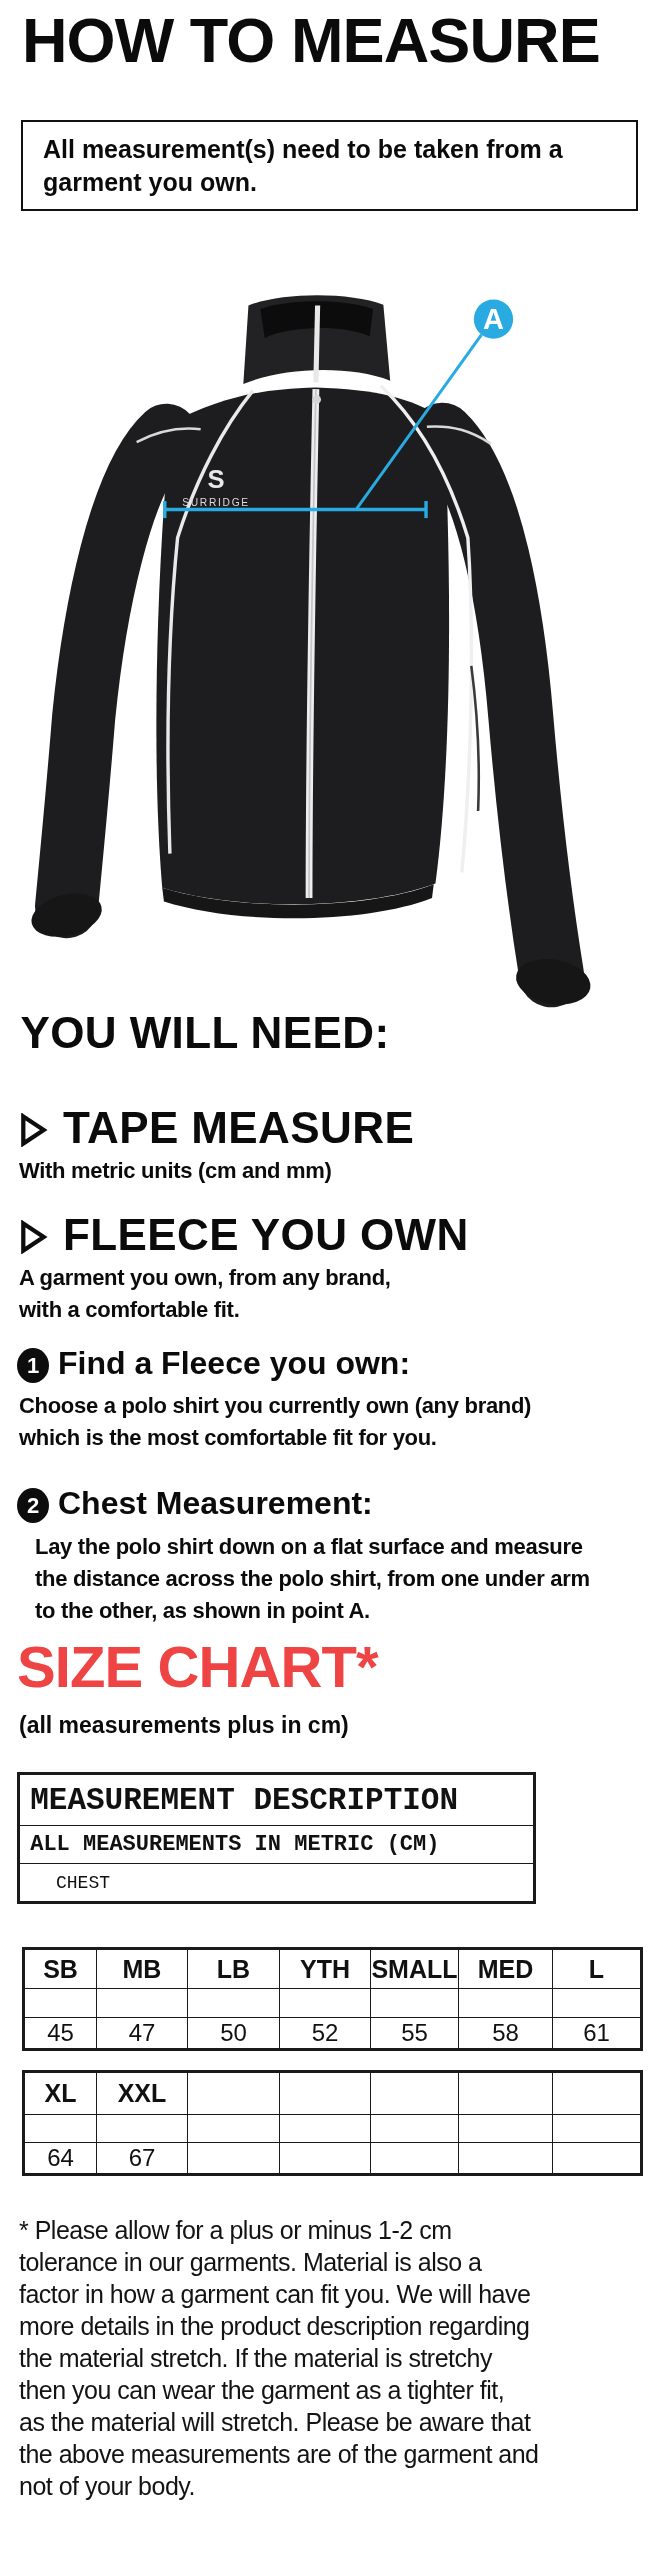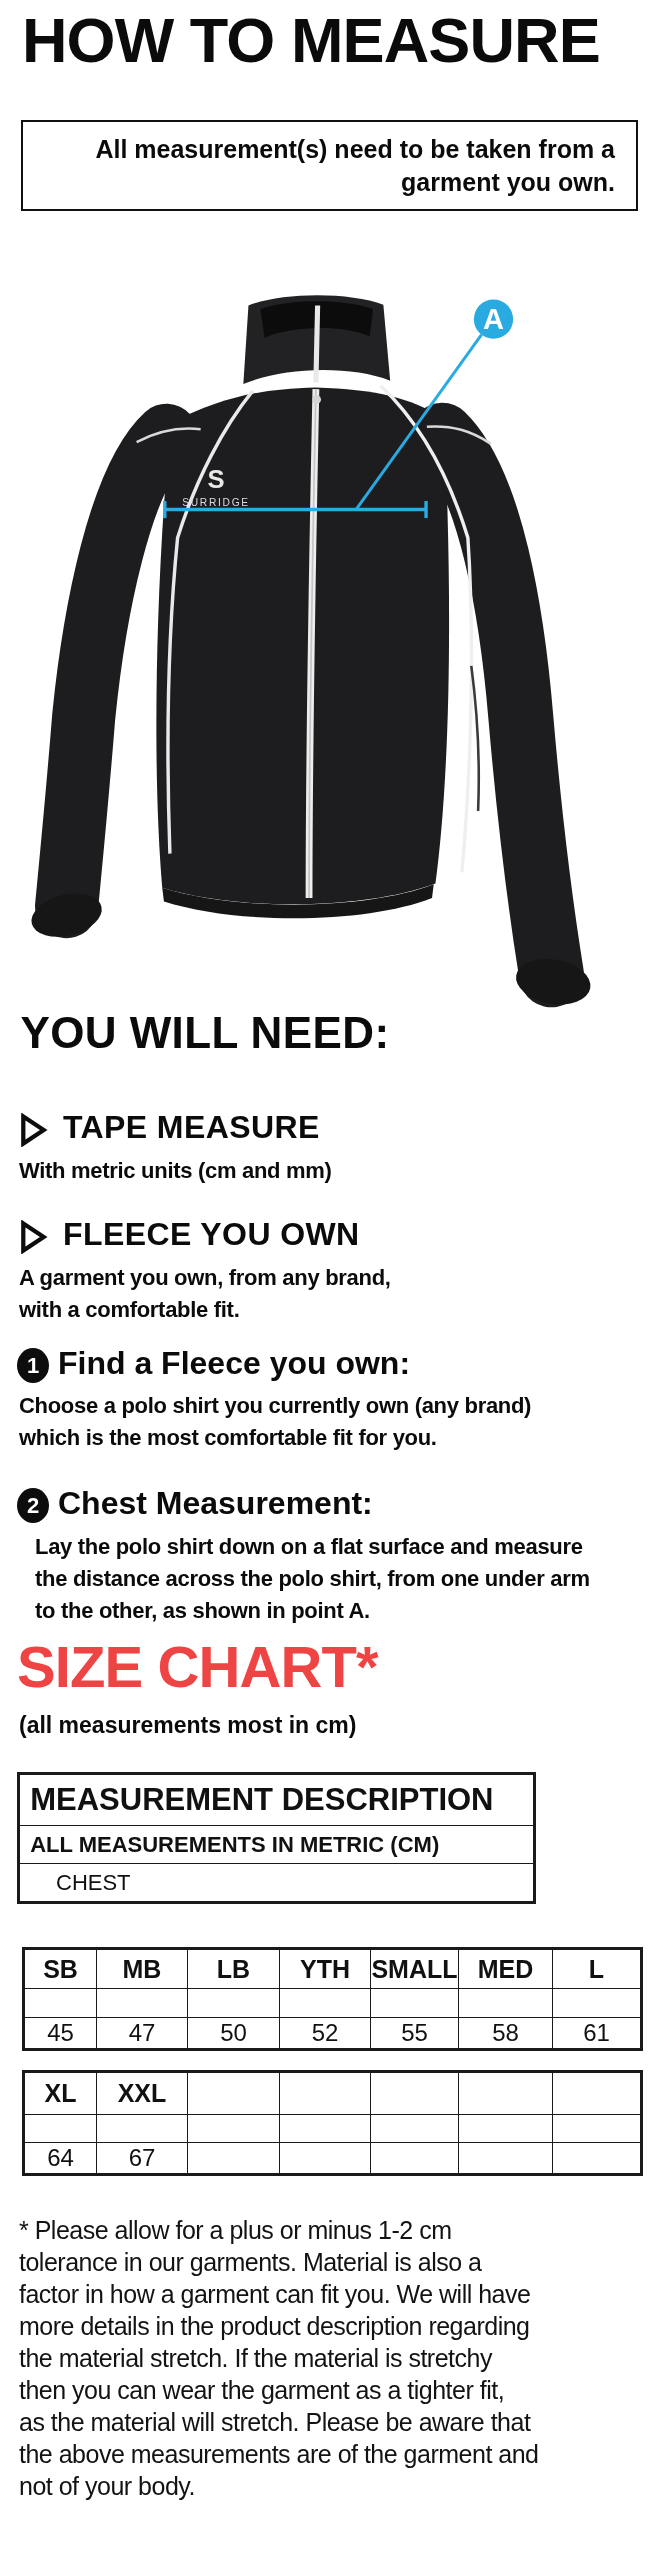--- a/index.html
+++ b/index.html
@@ -7,40 +7,40 @@
   body { font-family:"Liberation Sans","DejaVu Sans",sans-serif; color:#111; }
   .page { position:relative; width:654px; height:2576px; background:#fff; overflow:hidden; }
   .abs { position:absolute; }
 
   .h1 { font-size:63px; font-weight:800; letter-spacing:-0.9px; line-height:1.05; color:#0b0b0b; }
   .note-box { left:20.5px; top:120px; width:617px; height:91px; border:2.6px solid #111;
               padding:11px 20.5px; font-size:25px; line-height:33px; font-weight:700; color:#0b0b0b; }
 
   .ywn { left:20.5px; top:1008px; font-size:44px; font-weight:800; letter-spacing:0.4px; color:#0b0b0b; }
 
-  .item-title { font-size:32px; font-weight:800; letter-spacing:0.4px; line-height:39px; color:#0b0b0b; }
+  .item-title { font-size:44px; font-weight:800; letter-spacing:0.4px; line-height:39px; color:#0b0b0b; }
   .item-desc  { font-size:22px; font-weight:700; line-height:32px; letter-spacing:-0.3px;
                 white-space:pre-line; color:#0b0b0b;margin-top:7px; }
 
   .badge { width:32px; height:35px; background:#0d0d0d; border-radius:50%;
            display:flex; align-items:center; justify-content:center;
            color:#fff; font-size:22px; font-weight:700; }
   .step-title { font-size:32px; font-weight:800; line-height:39px; color:#0b0b0b; }
   .step-desc  { font-size:22px; font-weight:700; line-height:32px; letter-spacing:-0.3px;
                 white-space:pre-line; color:#0b0b0b; }
 
   .sc-h { left:17px; top:1633px; font-size:58px; font-weight:800; letter-spacing:-0.9px; color:#ef4444; }
   .sc-sub { left:19px; top:1712px; font-size:23px; font-weight:700; color:#0b0b0b; }
 
   table { border-collapse:collapse; table-layout:fixed; }
   .desc-table { left:19px; top:1774px; width:515px; }
-  .desc-table td { border:1.7px solid #1a1a1a; padding-left:10.2px; vertical-align:middle; }
+  .desc-table td { border:1.7px solid #1a1a1a; padding-left:10.2px; vertical-align:middle;font-family:Liberation Mono, monospace; }
   .desc-table tr:nth-child(1) td { height:51px; font-size:31px; font-weight:700; }
   .desc-table tr:nth-child(2) td { height:38px; font-size:22px; font-weight:700; }
-  .desc-table tr:nth-child(3) td { height:38px; font-size:22px; font-weight:400;padding-left:36px; }
+  .desc-table tr:nth-child(3) td { height:38px; font-size:18px; font-weight:400;padding-left:36px; }
 
   .size-table { width:617px; }
   .size-table td, .size-table th { border:1.7px solid #1a1a1a; text-align:center; vertical-align:middle; }
   .size-table .hrow th { font-size:25px; font-weight:700; }
   .size-table .vrow td { font-size:24px; font-weight:400; }
   .t1 { left:24px; top:1949px; }
   .t1 .hrow th { height:39px; } .t1 .erow td { height:29px; } .t1 .vrow td { height:31px; }
   .t2 { left:24px; top:2072px; }
   .t2 .hrow th { height:42px; } .t2 .erow td { height:28px; } .t2 .vrow td { height:31px; }
   .outer-border { outline:2.6px solid #1a1a1a; outline-offset:-0.9px; }
@@ -48,21 +48,21 @@
   .footnote { left:19px; top:2214px; width:618px; font-size:25px; font-weight:400;
               line-height:32px; letter-spacing:-0.5px; white-space:pre-line; color:#131313; }
 </style>
 </head>
 <body>
 
 <div class="page">
 
   <div class="abs h1" style="left:22px; top:6.8px;">HOW TO MEASURE</div>
 
-  <div class="abs note-box" style="white-space:pre-line;text-align:right;">All measurement(s) need to be taken from a
+  <div class="abs note-box" style="white-space:pre-line;">All measurement(s) need to be taken from a
 garment you own.</div>
 
   <svg class="abs" style="left:0; top:256px;" width="654" height="794" viewBox="0 0 766 930">
 
     <path d="M195,210 C140,260 110,420 98,540 C90,640 82,720 78,762" fill="none" stroke="#1d1d1f" stroke-width="74" stroke-linecap="round"></path>
     <path d="M518,210 C575,265 600,420 610,540 C622,680 636,780 646,842" fill="none" stroke="#1d1d1f" stroke-width="76" stroke-linecap="round"></path>
 
     <ellipse cx="78" cy="772" rx="42" ry="24" fill="#161617" transform="rotate(-14 78 772)"></ellipse>
     <ellipse cx="648" cy="850" rx="44" ry="26" fill="#161617" transform="rotate(10 648 850)"></ellipse>
 
@@ -119,21 +119,21 @@
   <div class="abs step-desc" style="left:19px; top:1390px;">Choose a polo shirt you currently own (any brand)
 which is the most comfortable fit for you.</div>
 
   <div class="abs badge" style="left:17px; top:1488px;">2</div>
   <div class="abs step-title" style="left:58px; top:1484px;">Chest Measurement:</div>
   <div class="abs step-desc" style="left:35px; top:1531px;">Lay the polo shirt down on a flat surface and measure
 the distance across the polo shirt, from one under arm
 to the other, as shown in point A.</div>
 
   <div class="abs sc-h">SIZE CHART*</div>
-  <div class="abs sc-sub">(all measurements most in cm)</div>
+  <div class="abs sc-sub">(all measurements plus in cm)</div>
 
   <table class="abs desc-table outer-border">
     <tbody>
         <tr>
           <td>MEASUREMENT DESCRIPTION</td>
         </tr>
     <tr>
           <td>ALL MEASUREMENTS IN METRIC (CM)</td>
         </tr>
     <tr>

